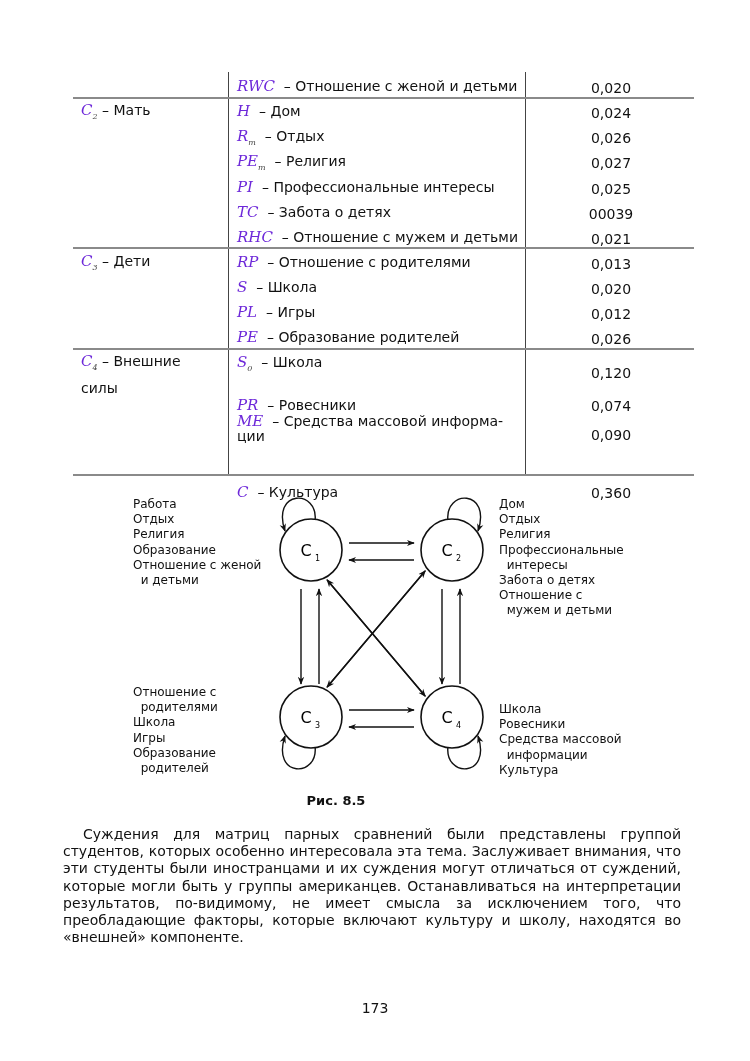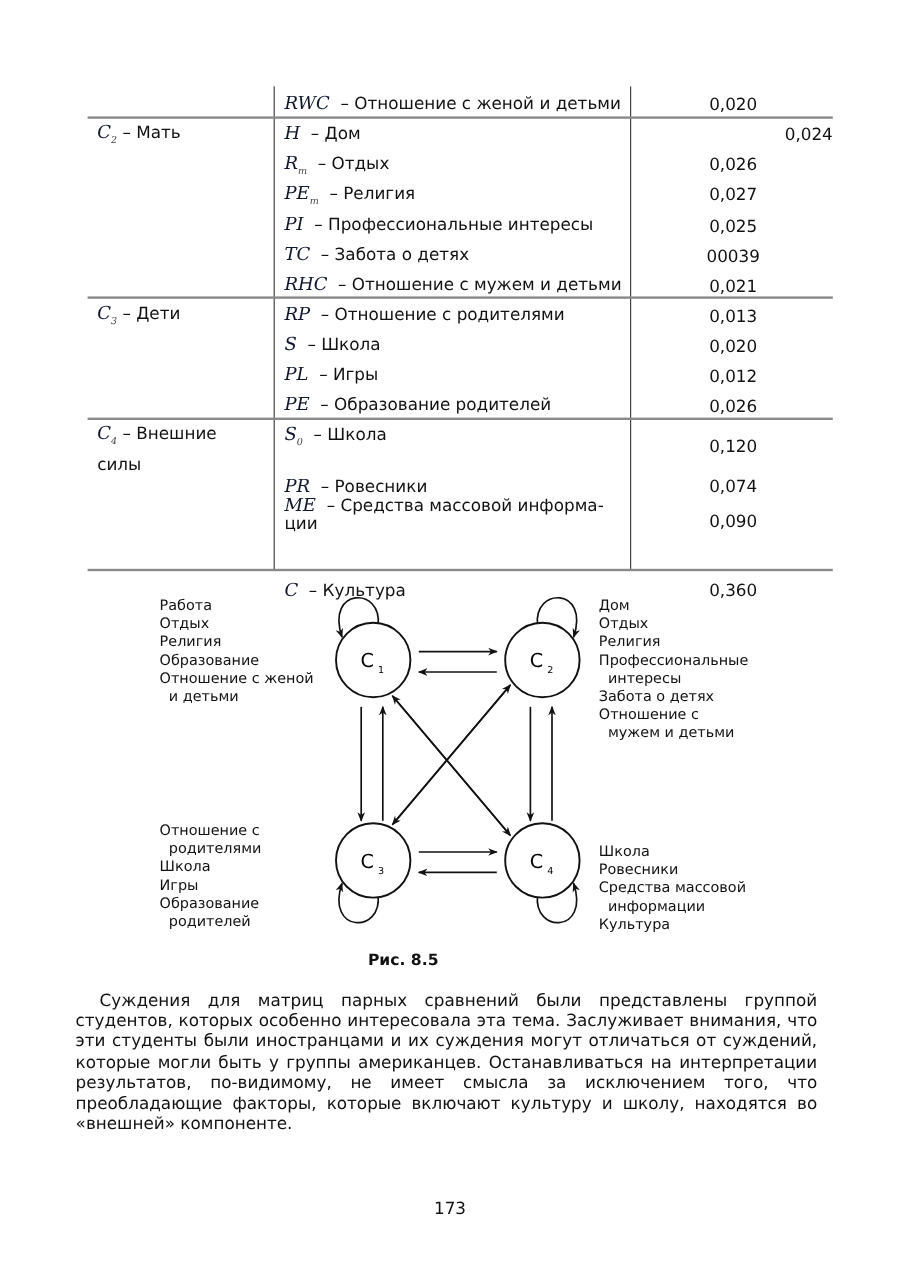--- a/index.html
+++ b/index.html
@@ -6,21 +6,21 @@
   body { width: 750px; height: 1061px; position: relative; overflow: hidden;
          font-family: "DejaVu Sans", sans-serif; color: #111; }
   .page { position: absolute; left: 0; top: 0; width: 750px; height: 1061px; }
 
   
   .tbl { position: absolute; left: 73px; top: 72px; width: 621px; }
   .hline { position: absolute; left: 0; width: 621px; height: 0; border-top: 2px solid #8a8a8a; }
   .vline { position: absolute; width: 0; border-left: 1px solid #444; }
   .row { position: absolute; left: 0; width: 621px; height: 25px; }
   .cat { position: absolute; left: 8px; font-size: 14px; line-height: 20px; }
-  .cat i, .crit i { font-family: "DejaVu Serif", serif; font-style: italic; color: #0f172a; font-size: 15px; }
+  .cat i, .crit i { font-family: "DejaVu Serif", serif; font-style: italic; color: #6d28d9; font-size: 15px; }
   .cat sub, .crit sub { font-size: 8px; font-family: "DejaVu Serif", serif; font-style: italic; color: #444; }
   .crit { position: absolute; left: 164px; width: 290px; font-size: 14px; line-height: 15px; }
   .val { position: absolute; left: 455px; width: 166px; text-align: center; font-size: 14px; }
 
   
   .dlabel { position: absolute; font-size: 12px; line-height: 15.2px; white-space: pre; }
   svg.diagram { position: absolute; left: 0; top: 0; }
   .caption { position: absolute; left: 0; width: 672px; top: 793px; text-align: center;
              font-weight: bold; font-size: 13px; }
 
@@ -43,21 +43,21 @@
     <div class="hline" style="top:276px;"></div>
     <div class="hline" style="top:402px;"></div>
 
   <div class="row" style="top: 3px; height: 25px;">
         <div class="crit" style="top: 4px;"><span><i>RWC</i></span><span style="white-space: pre;">  – Отношение с женой и детьми</span></div>
         <div class="val" style="top: 5px;">0,020</div>
       </div>
       <div class="cat" style="top: 28px;"><span><i>C</i><sub>2</sub></span><span> – Мать</span></div>
       <div class="row" style="top: 28px; height: 25px;">
         <div class="crit" style="top: 4px;"><span><i>H</i></span><span style="white-space: pre;">  – Дом</span></div>
-        <div class="val" style="top: 5px; text-align: right;">0,024</div>
+        <div class="val" style="top: 5px;">0,024</div>
       </div>
       <div class="row" style="top: 53px; height: 25px;">
         <div class="crit" style="top: 4px;"><span><i>R</i><sub>m</sub></span><span style="white-space: pre;">  – Отдых</span></div>
         <div class="val" style="top: 5px;">0,026</div>
       </div>
       <div class="row" style="top: 78px; height: 25px;">
         <div class="crit" style="top: 4px;"><span><i>PE</i><sub>m</sub></span><span style="white-space: pre;">  – Религия</span></div>
         <div class="val" style="top: 5px;">0,027</div>
       </div>
       <div class="row" style="top: 104px; height: 25px;">

